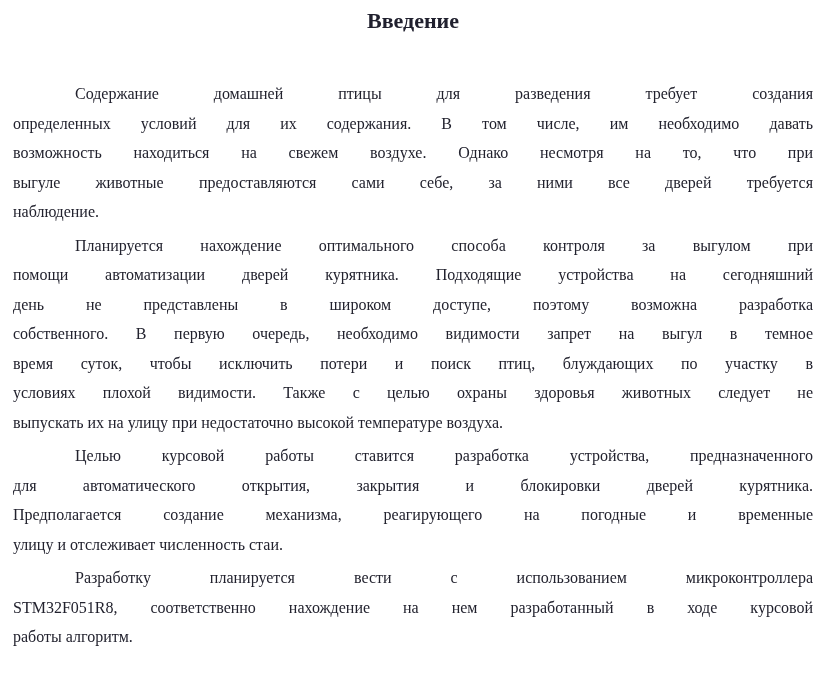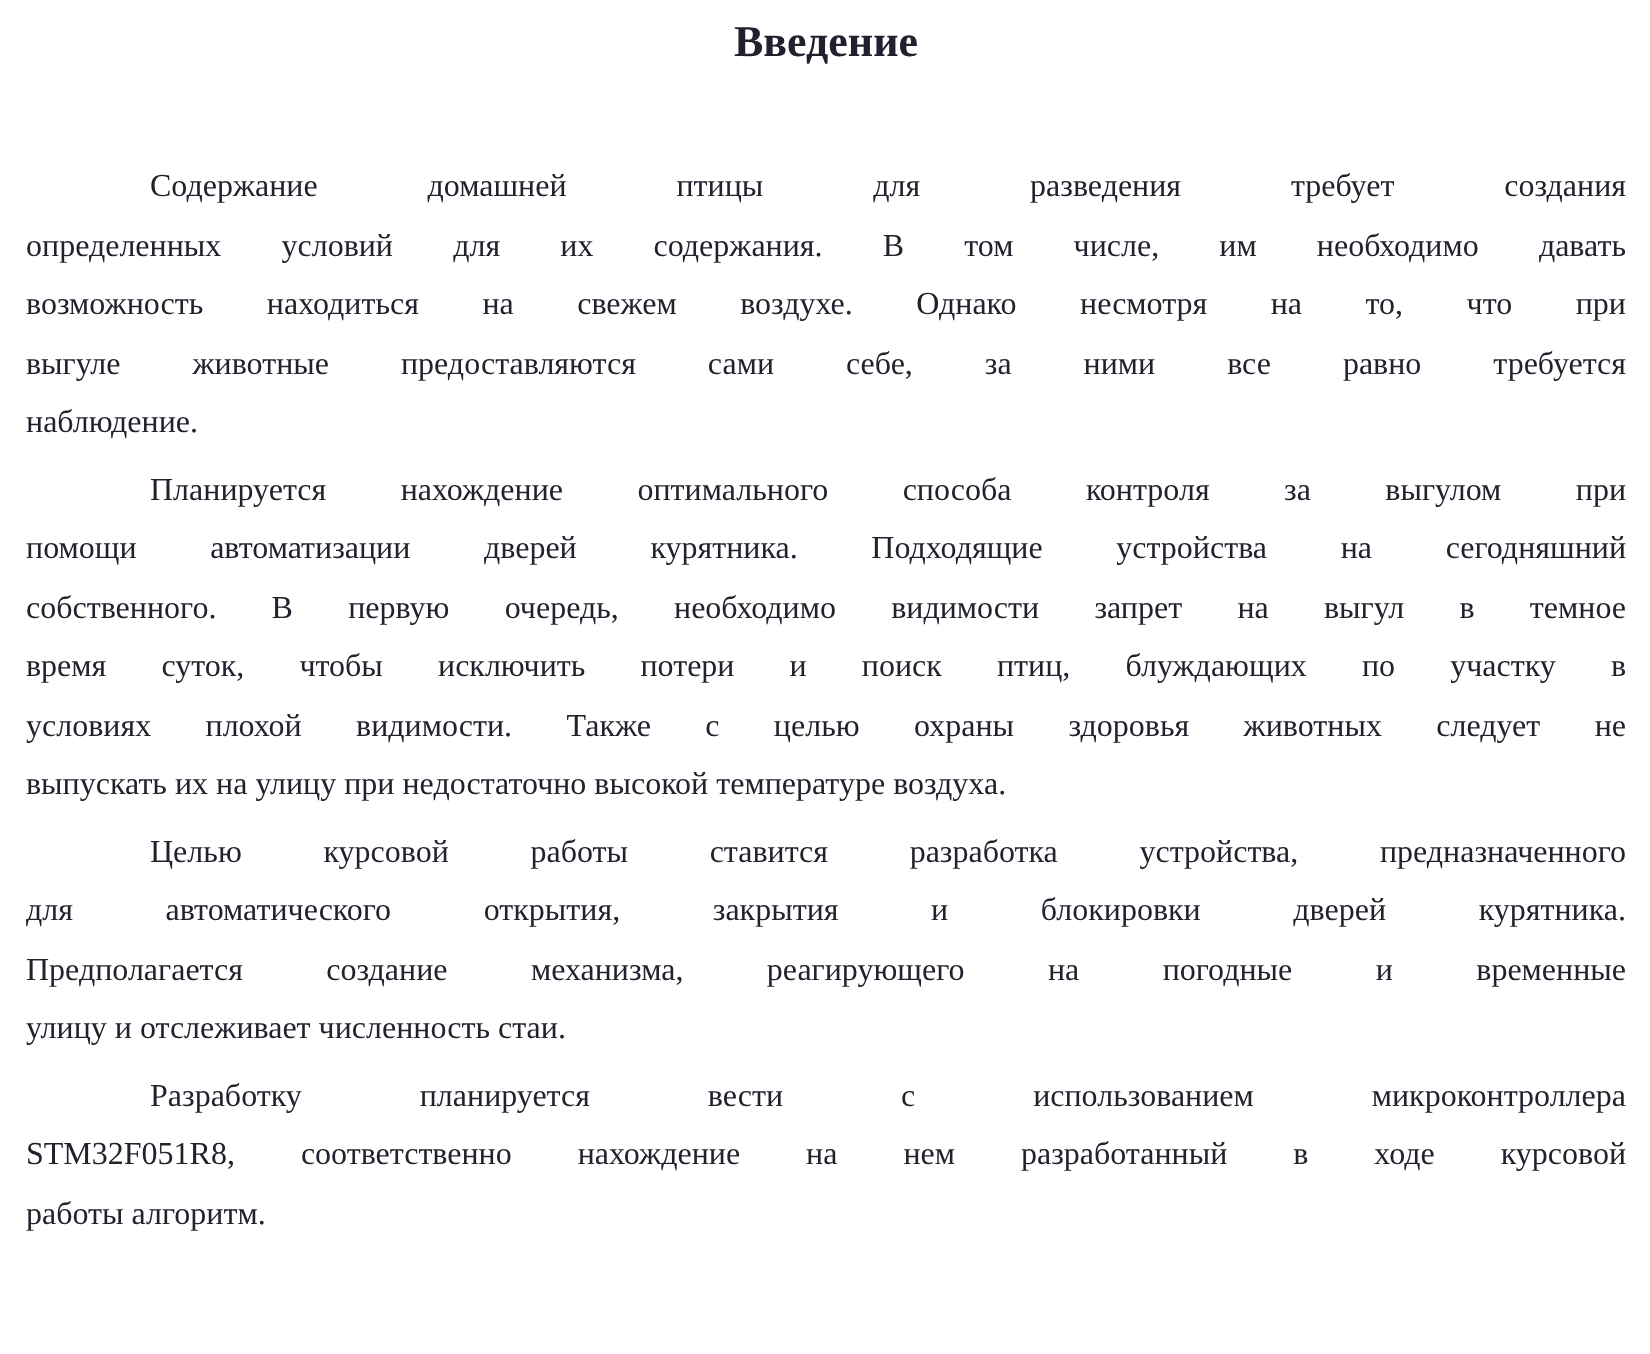--- a/index.html
+++ b/index.html
@@ -48,27 +48,28 @@
 <body>
 
 <div class="page">
 
   <h1 class="doc-title">Введение</h1>
 
   <p class="para">
     <span class="line first">Содержание домашней птицы для разведения требует создания</span>
     <span class="line">определенных условий для их содержания. В том числе, им необходимо давать</span>
     <span class="line">возможность находиться на свежем воздухе. Однако несмотря на то, что при</span>
-    <span class="line">выгуле животные предоставляются сами себе, за ними все равно требуется</span>
+    <span class="line">выгуле животные предоставляются сами себе, за ними все дверей требуется</span>
     <span class="line last">наблюдение.</span>
   </p>
 
   <p class="para">
     <span class="line first">Планируется нахождение оптимального способа контроля за выгулом при</span>
     <span class="line">помощи автоматизации дверей курятника. Подходящие устройства на сегодняшний</span>
+    <span class="line">день не представлены в широком доступе, поэтому возможна разработка</span>
     <span class="line">собственного. В первую очередь, необходимо видимости запрет на выгул в темное</span>
     <span class="line">время суток, чтобы исключить потери и поиск птиц, блуждающих по участку в</span>
     <span class="line">условиях плохой видимости. Также с целью охраны здоровья животных следует не</span>
     <span class="line last">выпускать их на улицу при недостаточно высокой температуре воздуха.</span>
   </p>
 
   <p class="para">
     <span class="line first">Целью курсовой работы ставится разработка устройства, предназначенного</span>
     <span class="line">для автоматического открытия, закрытия и блокировки дверей курятника.</span>
     <span class="line">Предполагается создание механизма, реагирующего на погодные и временные</span>

